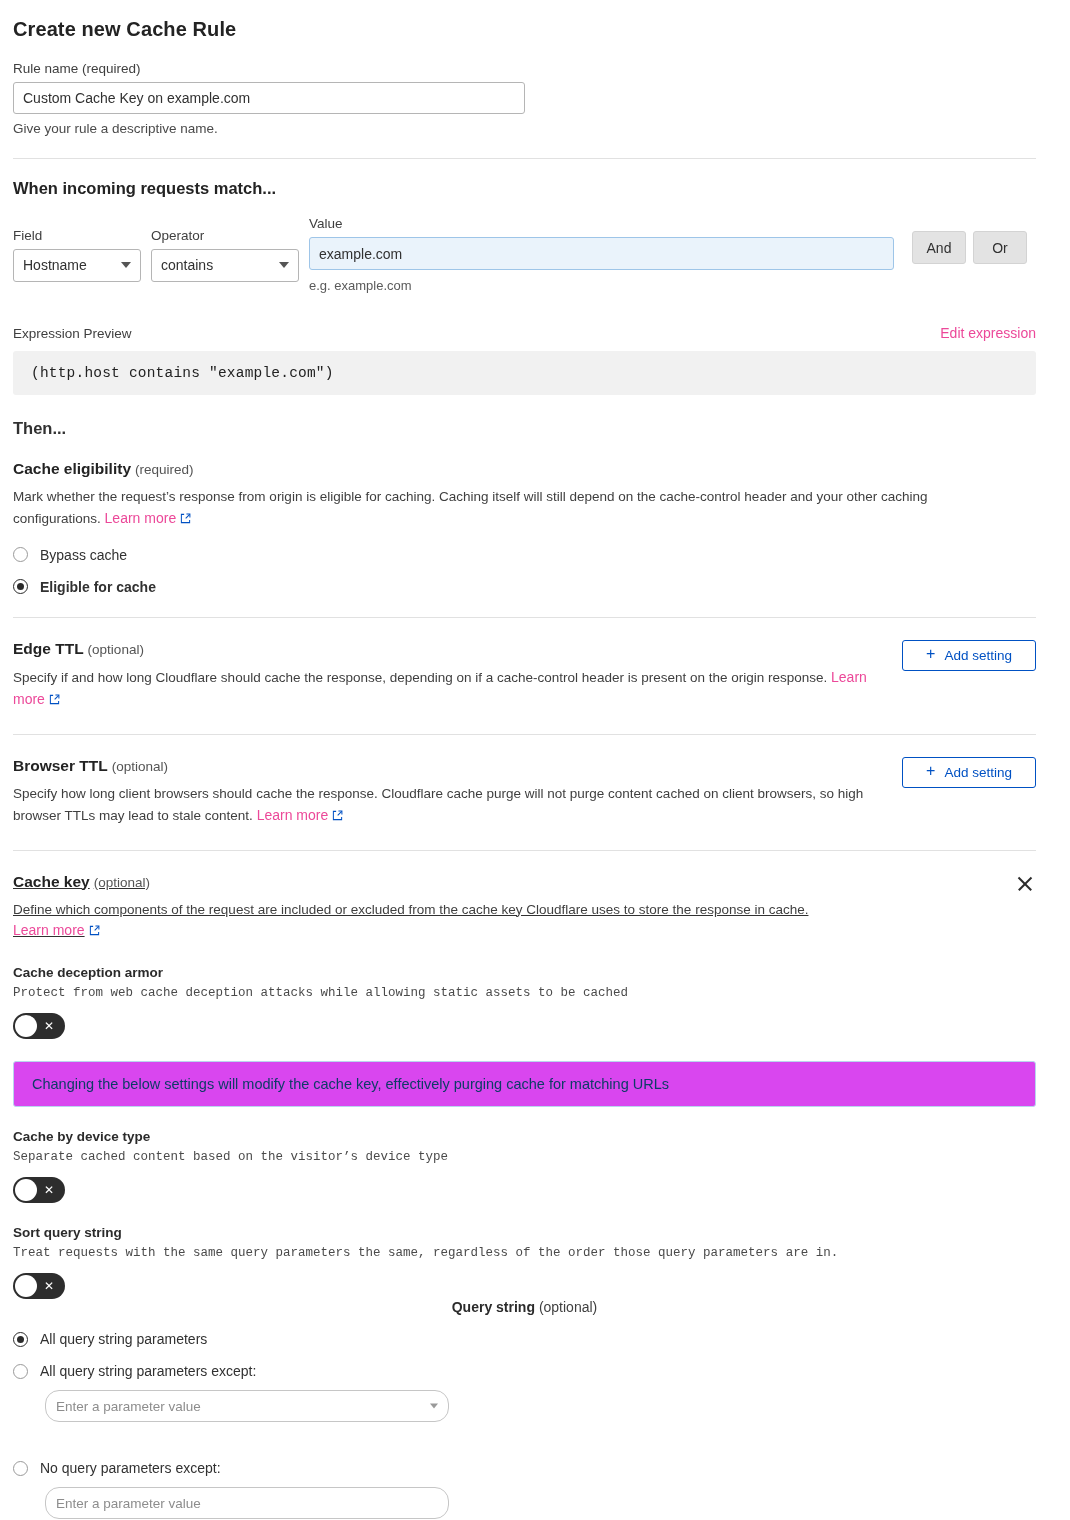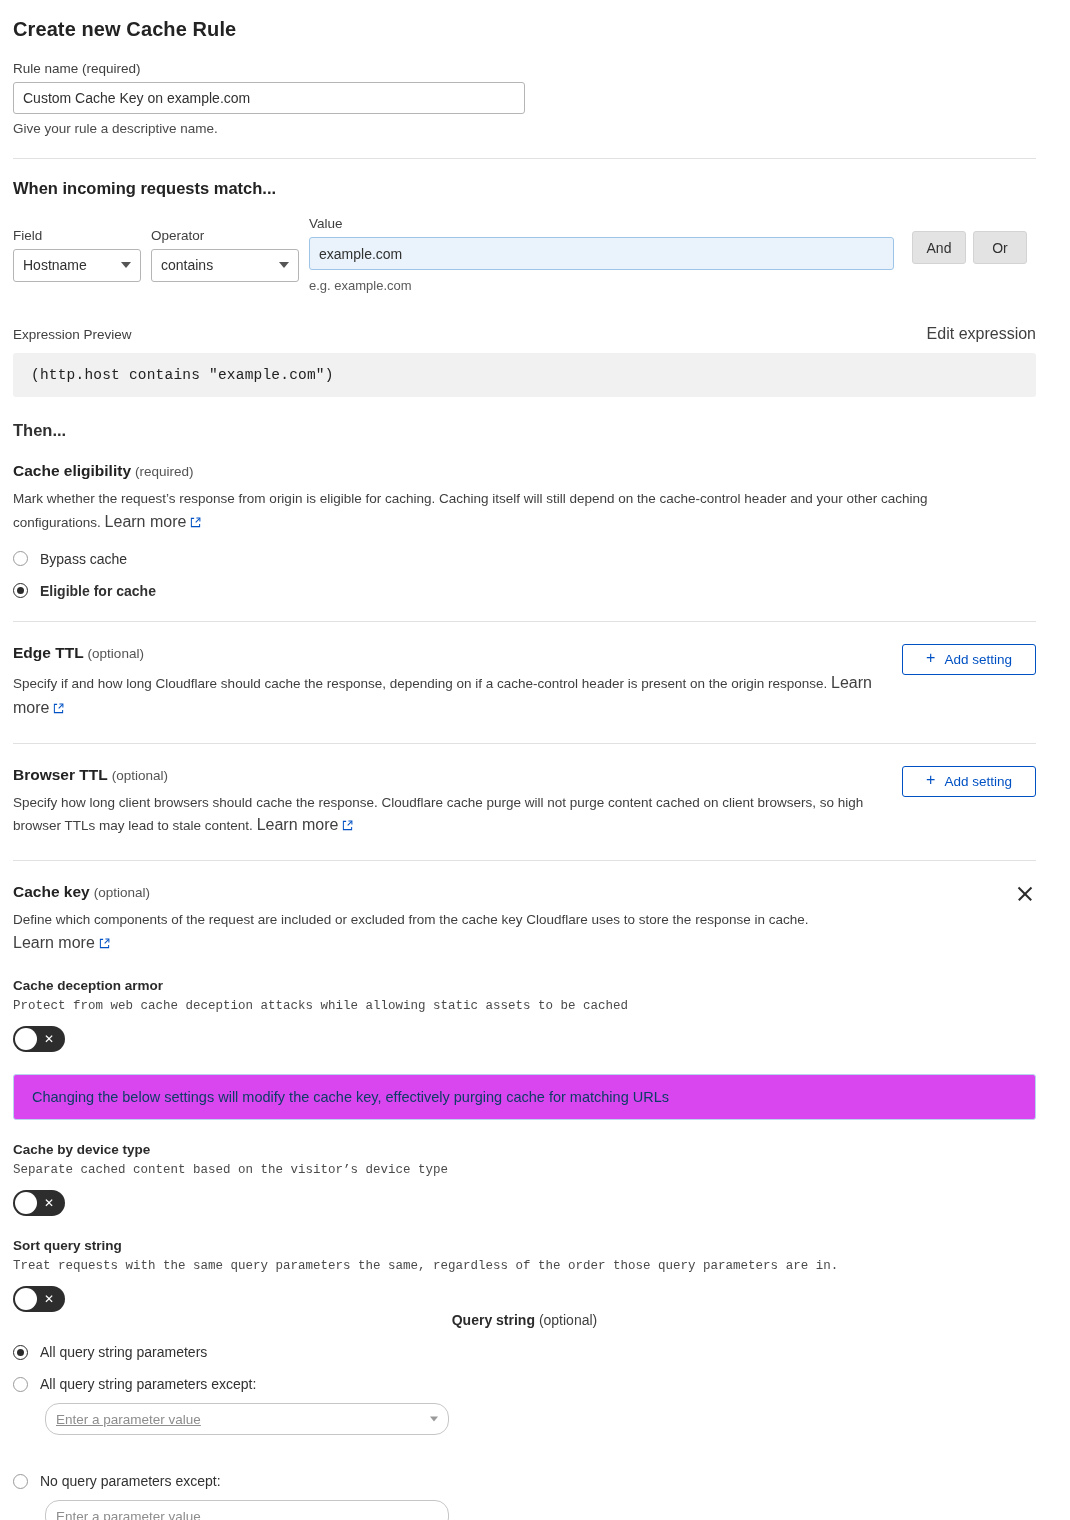--- a/index.html
+++ b/index.html
@@ -143,22 +143,22 @@
     display: flex;
     justify-content: space-between;
     align-items: baseline;
     margin-top: 32px;
   }
   .expr-head .lbl {
     font-size: 13.5px;
     color: #3f3f3f;
   }
   a.link {
-    color: #404040;
-    font-size: 16px;
+    color: #ec4899;
+    font-size: 14px;
     text-decoration: none;
   }
   .expr-box {
     margin-top: 10px;
     background: #f1f1f1;
     border-radius: 3px;
     padding: 14px 18px;
     font-family: "Liberation Mono", monospace;
     font-size: 14.5px;
     color: #222;
@@ -329,21 +329,20 @@
     border: 1px solid #c6c6c6;
     border-radius: 14px;
     background: #fff;
     display: flex;
     align-items: center;
     padding: 0 26px 0 10px;
     font-size: 13.5px;
     color: #8d8d8d;
     position: relative;
     margin: 11px 0 0 32px;
-    text-decoration: underline;
   }
   .param-select .caret {
     position: absolute;
     right: 10px;
     top: 50%;
     transform: translateY(-50%);
     width: 0; height: 0;
     border-left: 4.5px solid transparent;
     border-right: 4.5px solid transparent;
     border-top: 5px solid #9a9a9a;
@@ -472,21 +471,21 @@
         <span class="plus">+</span>
         <span>Add setting</span>
       </button>
     </div>
   </div>
 
   <hr class="hr">
 
   <div class="block">
     <div class="block-head">
-      <div style="flex:1 1 auto; max-width:940px;">
+      <div style="flex:1 1 auto; max-width:940px;text-decoration:underline;">
         <div class="block-title">
           <span>Cache key</span><span class="opt">(optional)</span>
         </div>
         <div class="block-desc">
           <span>Define which components of the request are included or excluded from the cache key Cloudflare uses to store the response in cache.</span><br>
           <a href="#" class="link">Learn more</a><span class="ext-icon"><svg width="11" height="11" viewBox="0 0 12 12">
                   <path d="M4.5 1.5h-3v9h9v-3" fill="none" stroke="#0051c3" stroke-width="1.1"></path>
                   <path d="M7 1.2h3.8V5" fill="none" stroke="#0051c3" stroke-width="1.1"></path>
                   <path d="M10.6 1.4L6.2 5.8" fill="none" stroke="#0051c3" stroke-width="1.1"></path>
                 </svg></span>

